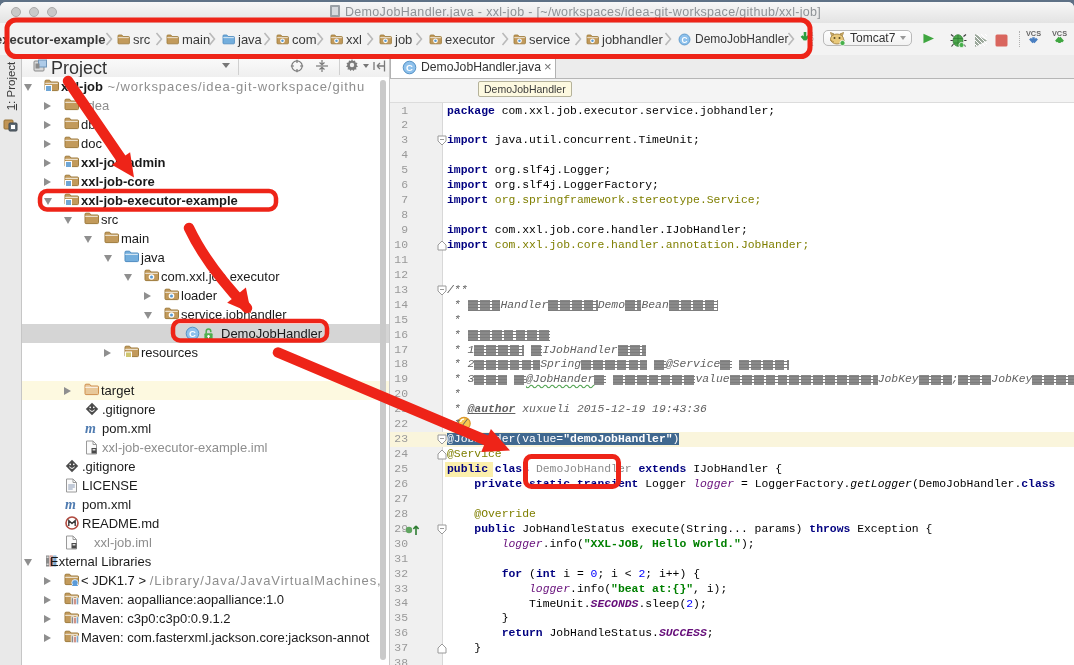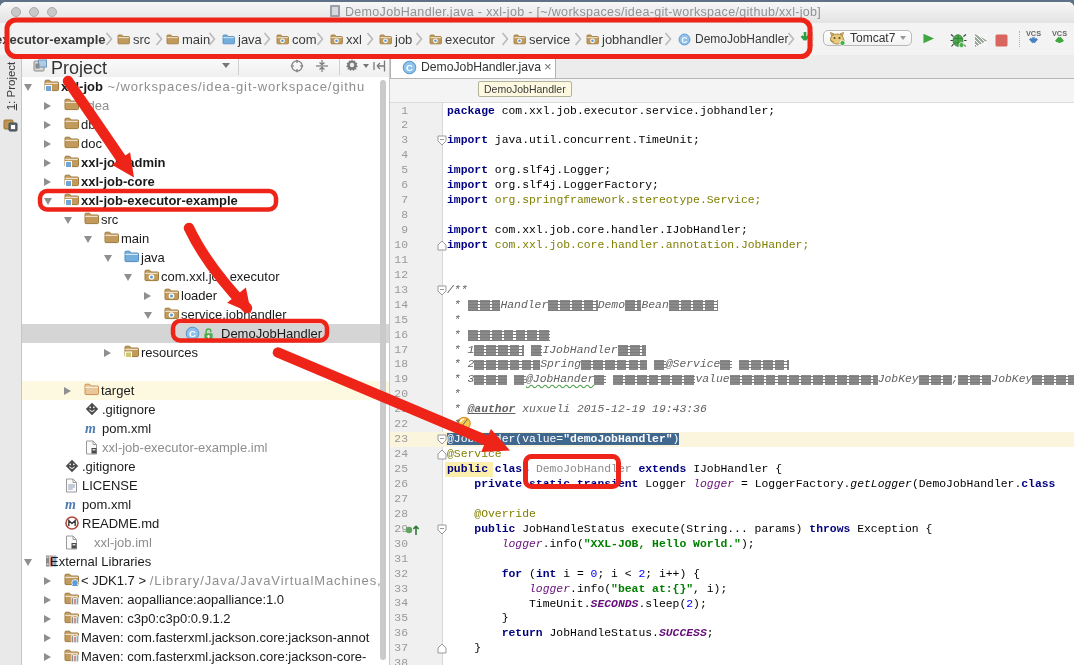--- a/index.html
+++ b/index.html
@@ -684,35 +684,20 @@
             <path d="M1.2 4.3 h12.6" stroke="#fff" stroke-width="1" opacity="0.85"></path>
             <g>
               <rect x="7.2" y="5.8" width="2.6" height="7" fill="#8a8a8a" stroke="#fff" stroke-width="0.7"></rect>
               <rect x="9.8" y="6.6" width="2.6" height="6.2" fill="#c97f72" stroke="#fff" stroke-width="0.7"></rect>
               <rect x="12.2" y="5.8" width="2.3" height="7" fill="#7aa7cf" stroke="#fff" stroke-width="0.7"></rect>
             </g>
           </svg>
         </span>
         <span class="txt" style="left:59px"><span>Maven: com.fasterxml.jackson.core:jackson-annot</span></span>
       </div>
-      <div class="trow" style="top:570px;">
-        <span class="tri-r" style="left:22px"></span>
-        <span class="ticon" style="left:42px">
-          <svg width="15" height="13" viewBox="0 0 15 13">
-            <path d="M1 2.2 a1 1 0 0 1 1-1 h3.6 l1.4 1.8 h6.5 a1 1 0 0 1 1 1 v6.6 a1 1 0 0 1-1 1 H2 a1 1 0 0 1-1-1 Z" fill="#C29A5B" stroke="#9E7B3C" stroke-width="1"></path>
-            <path d="M1.2 4.3 h12.6" stroke="#fff" stroke-width="1" opacity="0.85"></path>
-            <g>
-              <rect x="7.2" y="5.8" width="2.6" height="7" fill="#8a8a8a" stroke="#fff" stroke-width="0.7"></rect>
-              <rect x="9.8" y="6.6" width="2.6" height="6.2" fill="#c97f72" stroke="#fff" stroke-width="0.7"></rect>
-              <rect x="12.2" y="5.8" width="2.3" height="7" fill="#7aa7cf" stroke="#fff" stroke-width="0.7"></rect>
-            </g>
-          </svg>
-        </span>
-        <span class="txt" style="left:59px"><span>Maven: com.fasterxml.jackson.core:jackson-core-</span></span>
-      </div>
     </div>
   <div id="treesb" style="position:absolute;left:358px;top:25px;width:6px;height:580px;background:#cacaca;border-radius:3px"></div>
 </div>
 <div id="editor">
   <div id="chipstrip">
       <div id="chip">DemoJobHandler</div>
     </div>
   <div id="gutter"></div>
     <div class="selrow" style="top:377.2px;left:0;width:684px"></div>
     <div id="pubhl" style="top:407.1px"></div>

